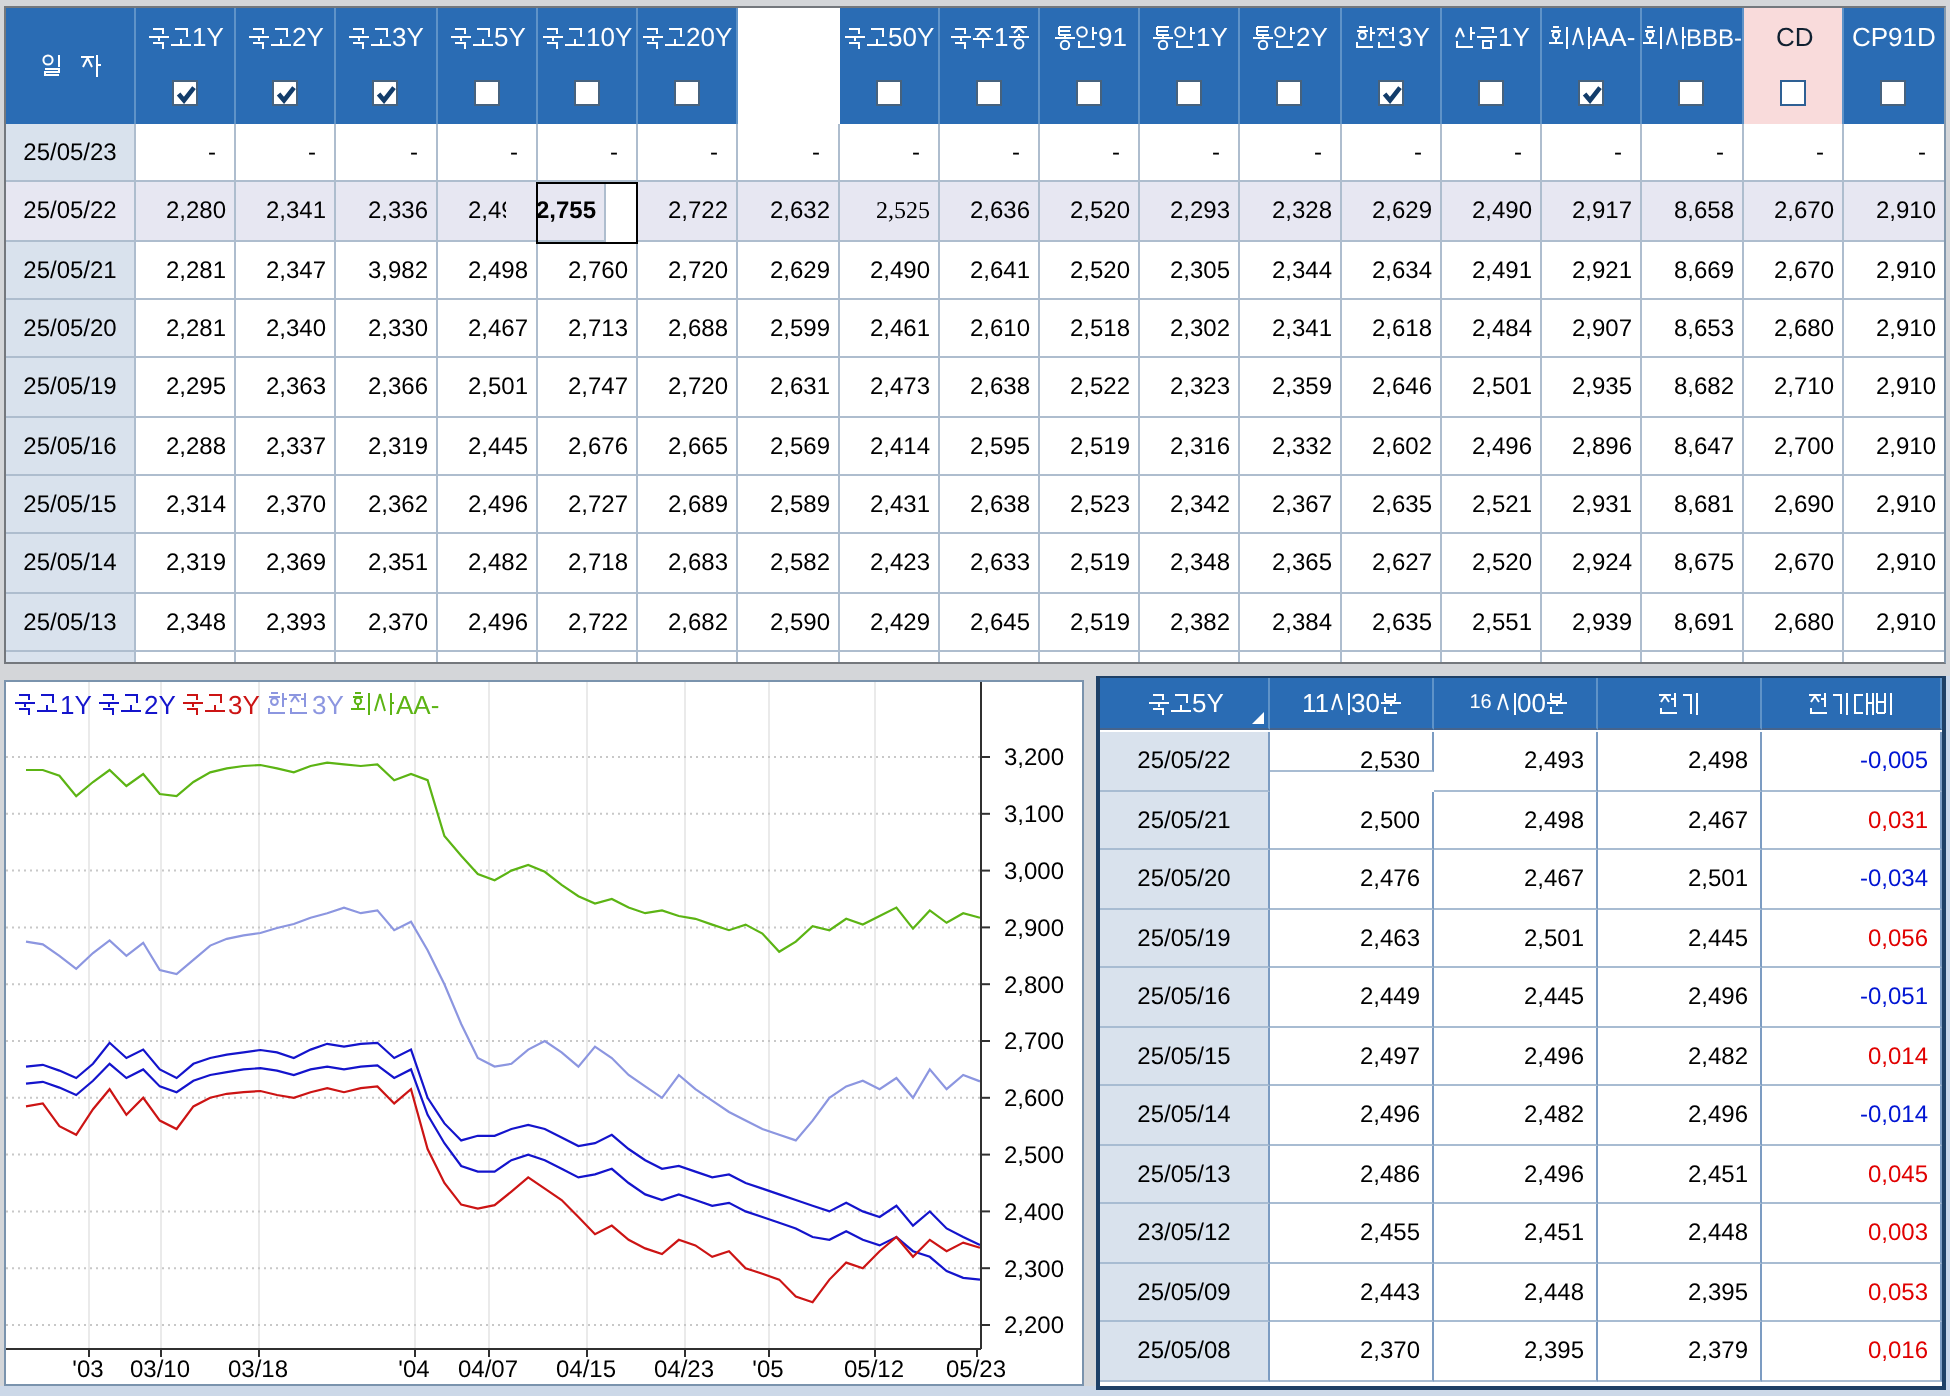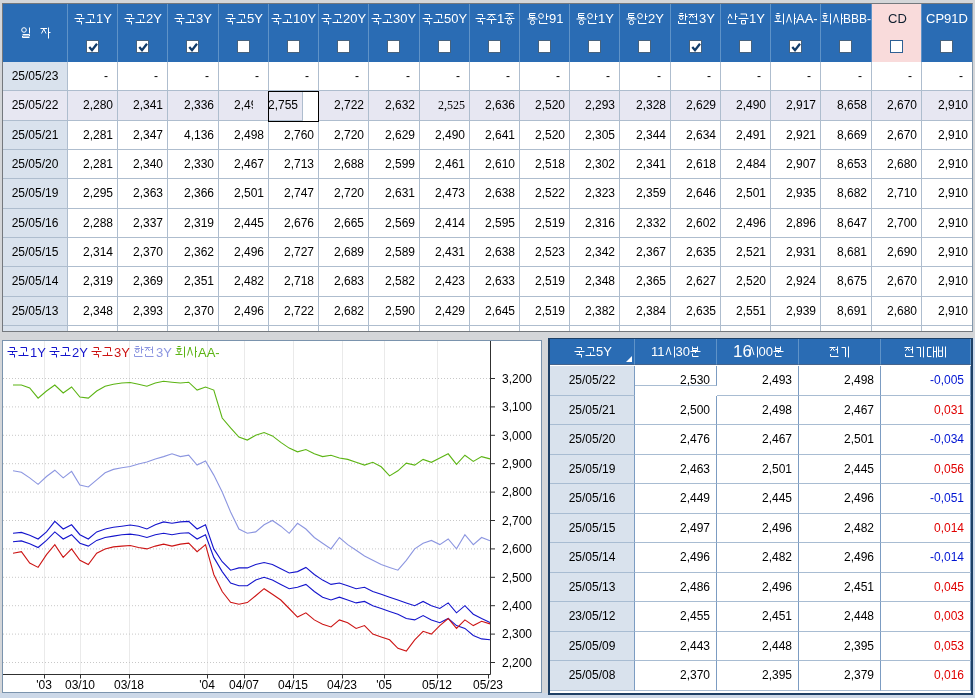--- a/index.html
+++ b/index.html
@@ -161,28 +161,20 @@
       <div class="cb"></div>
     </div>
     <div class="hc" style="left:316px;width:50px;">
       <div class="hlab" style="top:9px;left:2px"><svg class="hg" viewBox="0 0 11 12">
           <use href="#hg-guk"></use>
         </svg><svg class="hg" viewBox="0 0 11 12">
           <use href="#hg-go"></use>
         </svg><span class="lt" style="font-size:13px;width:23.1px">20Y</span></div>
       <div class="cb"></div>
     </div>
-    <div class="hc" style="left:366px;width:51px;">
-      <div class="hlab" style="top:9px;left:2px"><svg class="hg" viewBox="0 0 11 12">
-          <use href="#hg-guk"></use>
-        </svg><svg class="hg" viewBox="0 0 11 12">
-          <use href="#hg-go"></use>
-        </svg><span class="lt" style="font-size:13px;width:23.1px">30Y</span></div>
-      <div class="cb"></div>
-    </div>
     <div class="hc" style="left:417px;width:50px;">
       <div class="hlab" style="top:9px;left:2px"><svg class="hg" viewBox="0 0 11 12">
           <use href="#hg-guk"></use>
         </svg><svg class="hg" viewBox="0 0 11 12">
           <use href="#hg-go"></use>
         </svg><span class="lt" style="font-size:13px;width:23.1px">50Y</span></div>
       <div class="cb"></div>
     </div>
     <div class="hc" style="left:467px;width:50px;">
       <div class="hlab" style="top:9px;left:5px"><svg class="hg" viewBox="0 0 11 12">
@@ -283,38 +275,38 @@
     <div class="cell" style="left:718px;top:58.00px;width:50px;height:29.33px;line-height:29.33px;"><span class="dash">-</span></div>
     <div class="cell" style="left:768px;top:58.00px;width:50px;height:29.33px;line-height:29.33px;"><span class="dash">-</span></div>
     <div class="cell" style="left:818px;top:58.00px;width:51px;height:29.33px;line-height:29.33px;"><span class="dash">-</span></div>
     <div class="cell" style="left:869px;top:58.00px;width:50px;height:29.33px;line-height:29.33px;"><span class="dash">-</span></div>
     <div class="cell" style="left:919px;top:58.00px;width:50px;height:29.33px;line-height:29.33px;border-right:none;"><span class="dash">-</span></div>
     <div class="cell date sel" style="left:0;top:87.33px;width:65px;height:29.33px;line-height:29.33px"><span>25/05/22</span></div>
     <div class="cell sel" style="left:65px;top:87.33px;width:50px;height:29.33px;line-height:29.33px;"><span>2,280</span></div>
     <div class="cell sel" style="left:115px;top:87.33px;width:50px;height:29.33px;line-height:29.33px;"><span>2,341</span></div>
     <div class="cell sel" style="left:165px;top:87.33px;width:51px;height:29.33px;line-height:29.33px;"><span>2,336</span></div>
     <div class="cell sel" style="left:216px;top:87.33px;width:50px;height:29.33px;line-height:29.33px;"><span>2,493</span></div>
-    <div class="cell sel" style="left:250px;top:87.33px;width:50px;height:29.33px;line-height:29.33px;"><span>2,755</span></div>
+    <div class="cell sel" style="left:250px;top:87.33px;width:50px;height:29.33px;line-height:29.33px;font-weight:bold;"><span>2,755</span></div>
     <div class="cell sel" style="left:316px;top:87.33px;width:50px;height:29.33px;line-height:29.33px;"><span>2,722</span></div>
     <div class="cell sel" style="left:366px;top:87.33px;width:51px;height:29.33px;line-height:29.33px;"><span>2,632</span></div>
     <div class="cell sel" style="left:417px;top:87.33px;width:50px;height:29.33px;line-height:29.33px;font-family:Liberation Serif, serif;"><span>2,525</span></div>
     <div class="cell sel" style="left:467px;top:87.33px;width:50px;height:29.33px;line-height:29.33px;"><span>2,636</span></div>
     <div class="cell sel" style="left:517px;top:87.33px;width:50px;height:29.33px;line-height:29.33px;"><span>2,520</span></div>
     <div class="cell sel" style="left:567px;top:87.33px;width:50px;height:29.33px;line-height:29.33px;"><span>2,293</span></div>
     <div class="cell sel" style="left:617px;top:87.33px;width:51px;height:29.33px;line-height:29.33px;"><span>2,328</span></div>
     <div class="cell sel" style="left:668px;top:87.33px;width:50px;height:29.33px;line-height:29.33px;"><span>2,629</span></div>
     <div class="cell sel" style="left:718px;top:87.33px;width:50px;height:29.33px;line-height:29.33px;"><span>2,490</span></div>
     <div class="cell sel" style="left:768px;top:87.33px;width:50px;height:29.33px;line-height:29.33px;"><span>2,917</span></div>
     <div class="cell sel" style="left:818px;top:87.33px;width:51px;height:29.33px;line-height:29.33px;"><span>8,658</span></div>
     <div class="cell sel" style="left:869px;top:87.33px;width:50px;height:29.33px;line-height:29.33px;"><span>2,670</span></div>
     <div class="cell sel" style="left:919px;top:87.33px;width:50px;height:29.33px;line-height:29.33px;border-right:none;"><span>2,910</span></div>
     <div class="cell date" style="left:0;top:116.67px;width:65px;height:29.33px;line-height:29.33px"><span>25/05/21</span></div>
     <div class="cell" style="left:65px;top:116.67px;width:50px;height:29.33px;line-height:29.33px;"><span>2,281</span></div>
     <div class="cell" style="left:115px;top:116.67px;width:50px;height:29.33px;line-height:29.33px;"><span>2,347</span></div>
-    <div class="cell" style="left:165px;top:116.67px;width:51px;height:29.33px;line-height:29.33px;"><span>4,136</span></div>
+    <div class="cell" style="left:165px;top:116.67px;width:51px;height:29.33px;line-height:29.33px;"><span>3,982</span></div>
     <div class="cell" style="left:216px;top:116.67px;width:50px;height:29.33px;line-height:29.33px;"><span>2,498</span></div>
     <div class="cell" style="left:266px;top:116.67px;width:50px;height:29.33px;line-height:29.33px;"><span>2,760</span></div>
     <div class="cell" style="left:316px;top:116.67px;width:50px;height:29.33px;line-height:29.33px;"><span>2,720</span></div>
     <div class="cell" style="left:366px;top:116.67px;width:51px;height:29.33px;line-height:29.33px;"><span>2,629</span></div>
     <div class="cell" style="left:417px;top:116.67px;width:50px;height:29.33px;line-height:29.33px;"><span>2,490</span></div>
     <div class="cell" style="left:467px;top:116.67px;width:50px;height:29.33px;line-height:29.33px;"><span>2,641</span></div>
     <div class="cell" style="left:517px;top:116.67px;width:50px;height:29.33px;line-height:29.33px;"><span>2,520</span></div>
     <div class="cell" style="left:567px;top:116.67px;width:50px;height:29.33px;line-height:29.33px;"><span>2,305</span></div>
     <div class="cell" style="left:617px;top:116.67px;width:51px;height:29.33px;line-height:29.33px;"><span>2,344</span></div>
     <div class="cell" style="left:668px;top:116.67px;width:50px;height:29.33px;line-height:29.33px;"><span>2,634</span></div>
@@ -567,21 +559,21 @@
       <div style="position:absolute;right:2px;bottom:2px;width:0;height:0;border-left:6px solid transparent;border-bottom:6px solid #fff"></div>
     </div>
     <div class="hc" style="left:85px;width:82px">
       <div class="hlab" style="top:7px;left:16px"><span class="lt" style="font-size:13px;width:13.5px">11</span><svg class="hg" viewBox="0 0 11 12">
           <use href="#hg-si"></use>
         </svg><span class="lt" style="font-size:13px;width:14.5px">30</span><svg class="hg" viewBox="0 0 11 12">
           <use href="#hg-bun"></use>
         </svg></div>
     </div>
     <div class="hc" style="left:167px;width:82px">
-      <div class="hlab" style="top:7px;left:16px"><span class="lt" style="font-size:17px;width:14.5px">16</span><svg class="hg" viewBox="0 0 11 12">
+      <div class="hlab" style="top:7px;left:16px"><span class="lt" style="font-size:10px;width:14.5px">16</span><svg class="hg" viewBox="0 0 11 12">
           <use href="#hg-si"></use>
         </svg><span class="lt" style="font-size:13px;width:14.5px">00</span><svg class="hg" viewBox="0 0 11 12">
           <use href="#hg-bun"></use>
         </svg></div>
     </div>
     <div class="hc" style="left:249px;width:82px">
       <div class="hlab" style="top:7px;left:30px"><svg class="hg" viewBox="0 0 11 12">
           <use href="#hg-jeon"></use>
         </svg><svg class="hg" viewBox="0 0 11 12">
           <use href="#hg-gi"></use>

